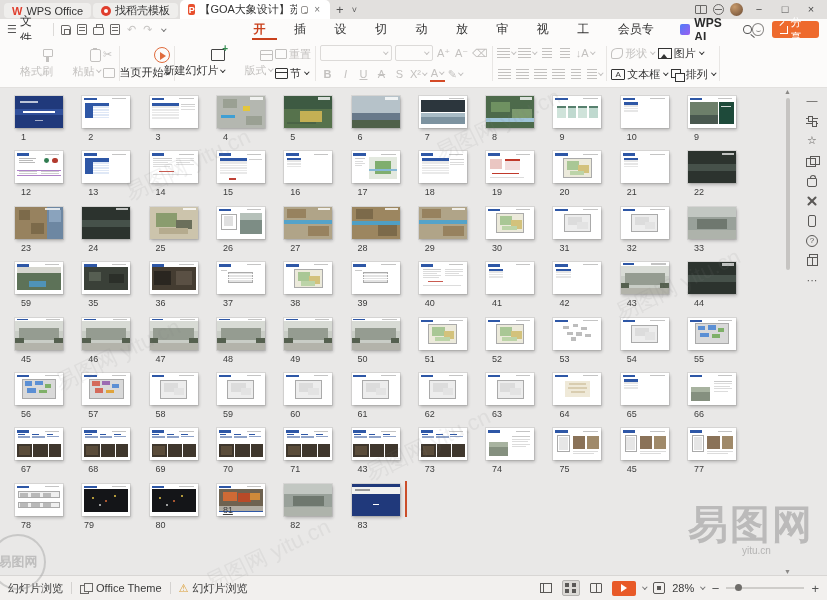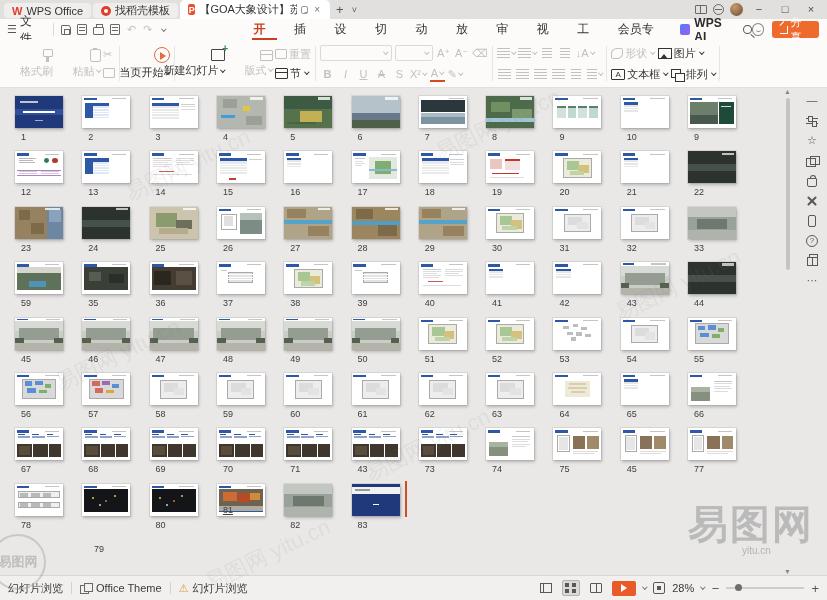--- a/index.html
+++ b/index.html
@@ -1231,21 +1231,21 @@
         <span class="snum" style="left: 21px; top: 431.8px; text-align: right;">78</span>
         <div class="thumb" style="left: 82.3px; top: 395.8px; background: rgb(255, 255, 255);">
           <div class="ly" style="left: 4%; top: 6%; width: 26%; height: 8%; background: rgb(46, 87, 166);"></div>
           <div class="ly" style="left: 62%; top: 7%; width: 30%; height: 3%; background: rgb(196, 196, 196);"></div>
           <div class="ly" style="left: 4%; top: 16%; width: 92%; height: 72%; background: rgb(20, 21, 24);"></div>
           <div class="ly" style="left: 20%; top: 40%; width: 4%; height: 6%; background: rgb(232, 197, 72); border-radius: 50%;"></div>
           <div class="ly" style="left: 48%; top: 52%; width: 4%; height: 6%; background: rgb(216, 106, 58); border-radius: 50%;"></div>
           <div class="ly" style="left: 66%; top: 36%; width: 4%; height: 6%; background: rgb(232, 197, 72); border-radius: 50%;"></div>
           <div class="ly" style="left: 34%; top: 64%; width: 4%; height: 6%; background: rgb(204, 204, 204); border-radius: 50%;"></div>
         </div>
-        <span class="snum" style="left: 94px; top: 431.8px; margin-top: 24px;">79</span>
+        <span class="snum" style="left: 84px; top: 431.8px;">79</span>
         <div class="thumb" style="left: 149.6px; top: 395.8px; background: rgb(255, 255, 255);">
           <div class="ly" style="left: 4%; top: 6%; width: 26%; height: 8%; background: rgb(46, 87, 166);"></div>
           <div class="ly" style="left: 62%; top: 7%; width: 30%; height: 3%; background: rgb(196, 196, 196);"></div>
           <div class="ly" style="left: 4%; top: 16%; width: 92%; height: 72%; background: rgb(20, 21, 24);"></div>
           <div class="ly" style="left: 20%; top: 40%; width: 4%; height: 6%; background: rgb(232, 197, 72); border-radius: 50%;"></div>
           <div class="ly" style="left: 48%; top: 52%; width: 4%; height: 6%; background: rgb(216, 106, 58); border-radius: 50%;"></div>
           <div class="ly" style="left: 66%; top: 36%; width: 4%; height: 6%; background: rgb(232, 197, 72); border-radius: 50%;"></div>
           <div class="ly" style="left: 34%; top: 64%; width: 4%; height: 6%; background: rgb(204, 204, 204); border-radius: 50%;"></div>
         </div>
         <span class="snum" style="left: 155.6px; top: 431.8px;">80</span>

